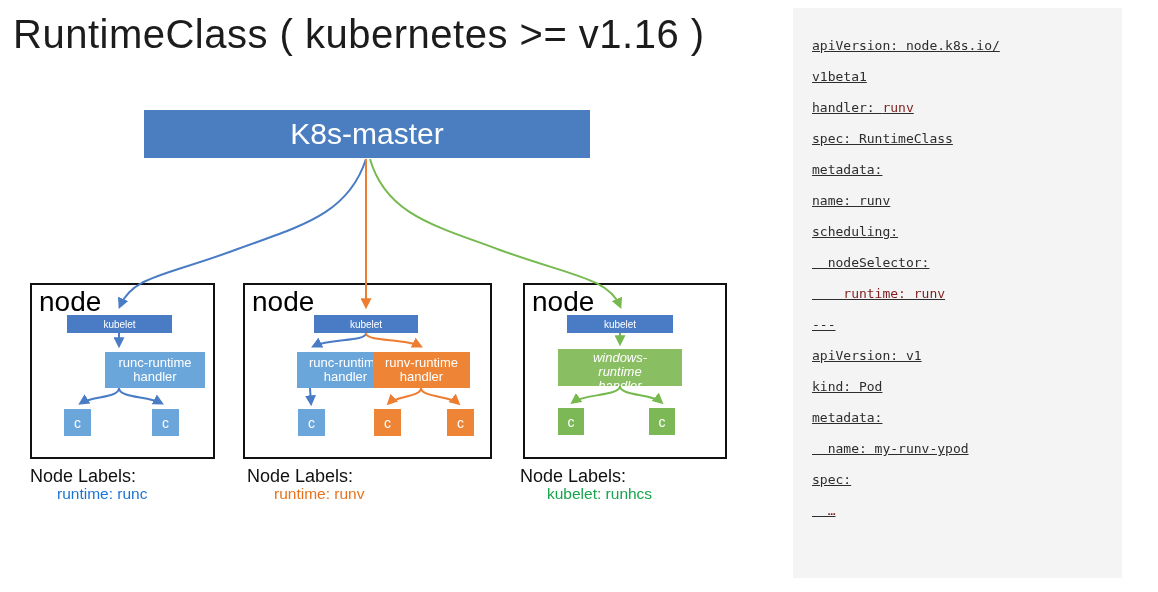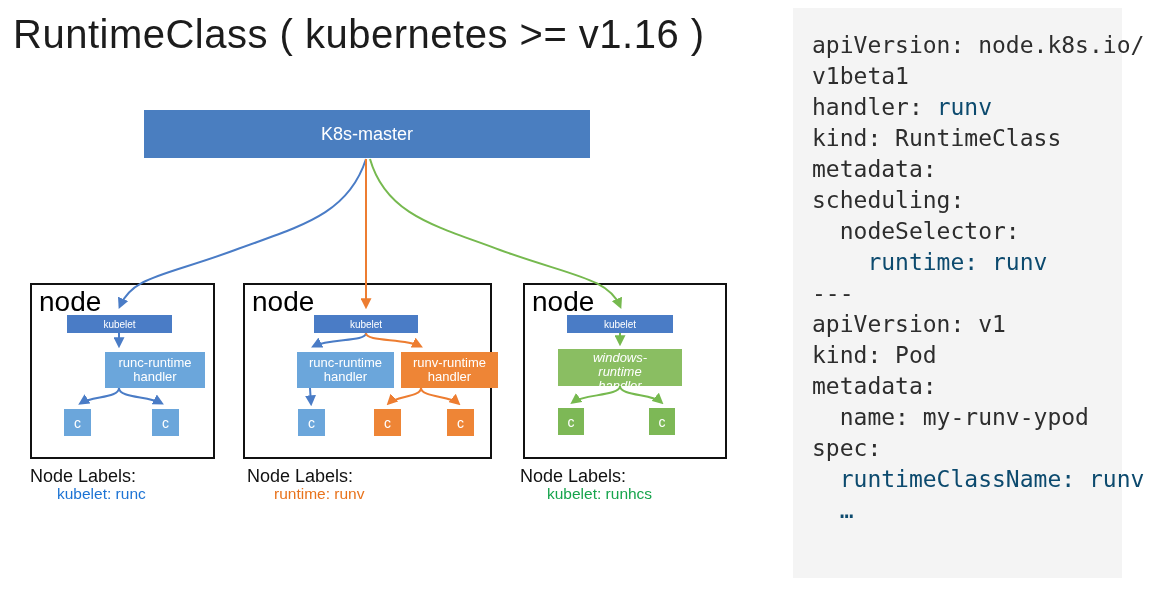--- a/index.html
+++ b/index.html
@@ -4,21 +4,21 @@
 <style>
   html,body{margin:0;padding:0;background:#fff;}
   .canvas{position:relative;width:1158px;height:592px;background:#fff;overflow:hidden;
           font-family:"Liberation Sans",sans-serif;}
 
   .page-title{position:absolute;left:13px;top:12px;font-size:40px;font-weight:400;
               color:#1c1c1c;letter-spacing:.5px;white-space:nowrap;}
 
   .master-box{position:absolute;left:144px;top:110px;width:446px;height:48px;
               background:#4a7ec0;display:flex;align-items:center;justify-content:center;
-              color:#fff;font-size:18px;}
+              color:#fff;font-size:30px;}
 
   .node-box{position:absolute;border:2.5px solid #111;background:transparent;box-sizing:border-box;}
   .node-box .node-title{position:absolute;left:7px;top:2px;font-size:28px;color:#000;line-height:1.05;}
 
   .kubelet{position:absolute;background:#4a7cc6;color:#fff;font-size:10px;
            display:flex;align-items:center;justify-content:center;}
   .handler{position:absolute;color:#fff;font-size:13px;line-height:14px;text-align:center;
            display:flex;align-items:center;justify-content:center;overflow:hidden;box-sizing:border-box;}
   .handler.blue{background:#6ba6db;margin-left:36px;}
   .handler.orange{background:#ee8536;}
@@ -32,24 +32,24 @@
   .labels-heading{position:absolute;font-size:18px;color:#111;}
   .runtime-label{position:absolute;font-size:15.5px;}
   .runtime-label.blue{color:#1c73d4;}
   .runtime-label.orange{color:#e8731c;}
   .runtime-label.green{color:#16a44c;}
 
   .arrows{position:absolute;left:0;top:0;width:790px;height:592px;pointer-events:none;}
 
   .code-panel{position:absolute;left:793px;top:8px;width:329px;height:570px;background:#f4f4f4;
               box-sizing:border-box;padding:22px 0 0 19px;}
-  .code-line{font-family:"DejaVu Sans Mono","Liberation Mono",monospace;font-size:23px;
-             line-height:31px;white-space:pre;color:#2d2d2d;}
+  .code-line{font-family:"DejaVu Sans Mono","Liberation Mono",monospace;font-size:13px;
+             line-height:31px;white-space:pre;color:#2d2d2d;text-decoration:underline;}
   .code-line .seg-d{color:#2d2d2d;}
-  .code-line .seg-o{color:#0c4a6e;}
+  .code-line .seg-o{color:#7f1d1d;}
 </style>
 </head>
 <body>
 
 <div class="canvas">
 
   <div class="page-title">RuntimeClass ( kubernetes &gt;= v1.16 )</div>
 
   <div class="master-box">
     <span>K8s-master</span>
@@ -64,32 +64,32 @@
   <div class="handler blue" style="left:69px;top:352px;width:100px;height:36px;">
     <span>runc-runtime handler</span>
   </div>
   <div class="cbox blue" style="left:64px;top:409px;width:27px;height:27px;">
     <span>c</span>
   </div>
   <div class="cbox blue" style="left:152px;top:409px;width:27px;height:27px;">
     <span>c</span>
   </div>
   <div class="labels-heading" style="left:30px;top:466px;">Node Labels:</div>
-  <div class="runtime-label blue" style="left:57px;top:485px;">kubelet: runc</div>
+  <div class="runtime-label blue" style="left:57px;top:485px;">runtime: runc</div>
 
   <div class="node-box" style="left:243px;top:283px;width:249px;height:176px;">
     <div class="node-title">node</div>
   </div>
   <div class="kubelet" style="left:314px;top:315px;width:104px;height:18px;">
     <span>kubelet</span>
   </div>
   <div class="handler blue" style="left:261px;top:352px;width:97px;height:36px;">
     <span>runc-runtime handler</span>
   </div>
-  <div class="handler orange" style="left:373px;top:352px;width:97px;height:36px;margin-left:28px;">
+  <div class="handler orange" style="left:373px;top:352px;width:97px;height:36px;">
     <span>runv-runtime handler</span>
   </div>
   <div class="cbox blue" style="left:298px;top:409px;width:27px;height:27px;">
     <span>c</span>
   </div>
   <div class="cbox orange" style="left:374px;top:409px;width:27px;height:27px;">
     <span>c</span>
   </div>
   <div class="cbox orange" style="left:447px;top:409px;width:27px;height:27px;">
     <span>c</span>
@@ -146,29 +146,29 @@
       <path d="M620,386 C620,396 584,394 573,402" stroke="#76b94f" marker-end="url(#ag)"></path>
       <path d="M620,386 C620,396 652,394 661,402" stroke="#76b94f" marker-end="url(#ag)"></path>
     </g>
   </svg>
 
   <div class="code-panel">
     <div id="code-lines">
         <div class="code-line"><span class="seg-d">apiVersion: node.k8s.io/</span></div>
         <div class="code-line"><span class="seg-d">v1beta1</span></div>
         <div class="code-line"><span class="seg-d">handler: </span><span class="seg-o">runv</span></div>
-        <div class="code-line"><span class="seg-d">kind: RuntimeClass</span></div>
+        <div class="code-line"><span class="seg-d">spec: RuntimeClass</span></div>
         <div class="code-line"><span class="seg-d">metadata:</span></div>
+        <div class="code-line"><span class="seg-d">name: runv</span></div>
         <div class="code-line"><span class="seg-d">scheduling:</span></div>
         <div class="code-line"><span class="seg-d">  nodeSelector:</span></div>
         <div class="code-line"><span class="seg-o">    runtime: runv</span></div>
         <div class="code-line"><span class="seg-d">---</span></div>
         <div class="code-line"><span class="seg-d">apiVersion: v1</span></div>
         <div class="code-line"><span class="seg-d">kind: Pod</span></div>
         <div class="code-line"><span class="seg-d">metadata:</span></div>
         <div class="code-line"><span class="seg-d">  name: my-runv-ypod</span></div>
         <div class="code-line"><span class="seg-d">spec:</span></div>
-        <div class="code-line"><span class="seg-o">  runtimeClassName: runv</span></div>
         <div class="code-line"><span class="seg-o">  …</span></div>
       </div>
   </div>
 
 </div>
 
 </body></html>

